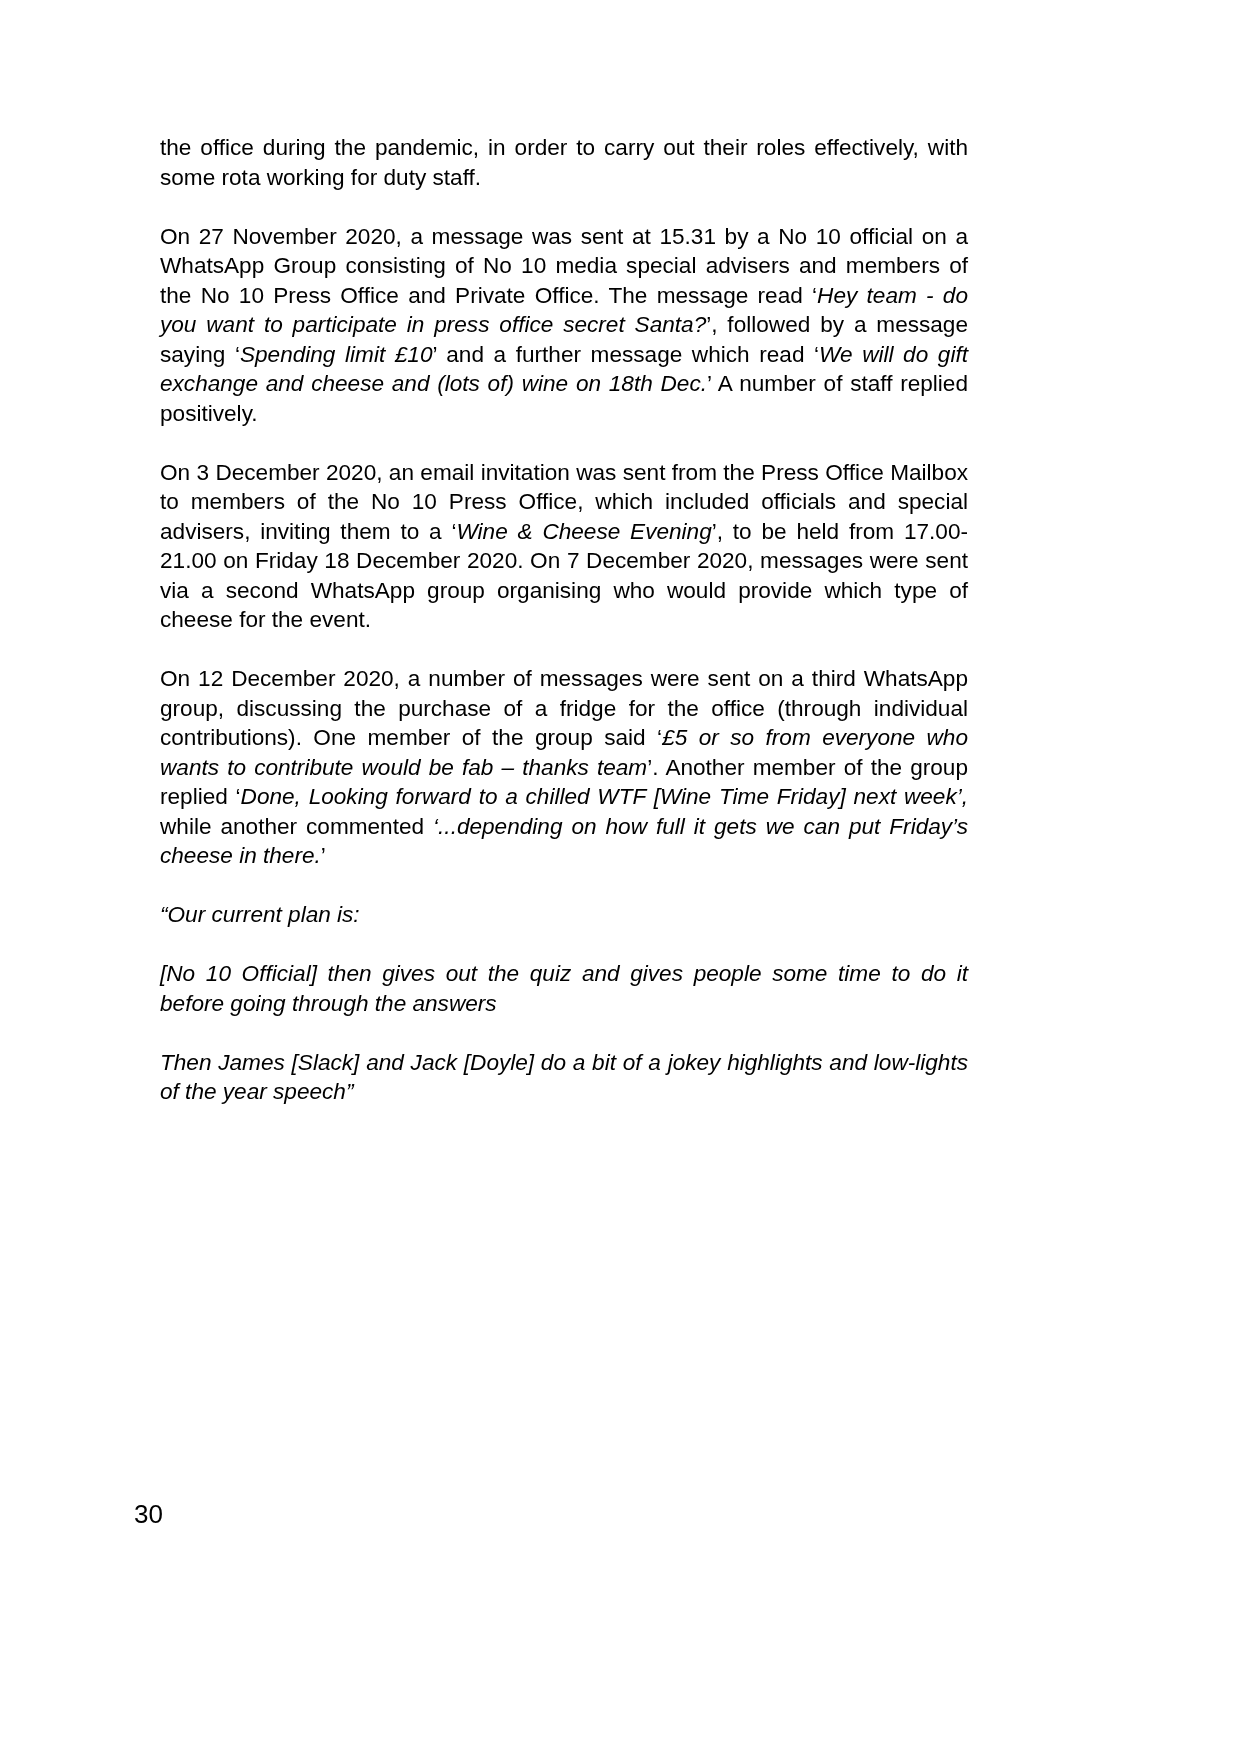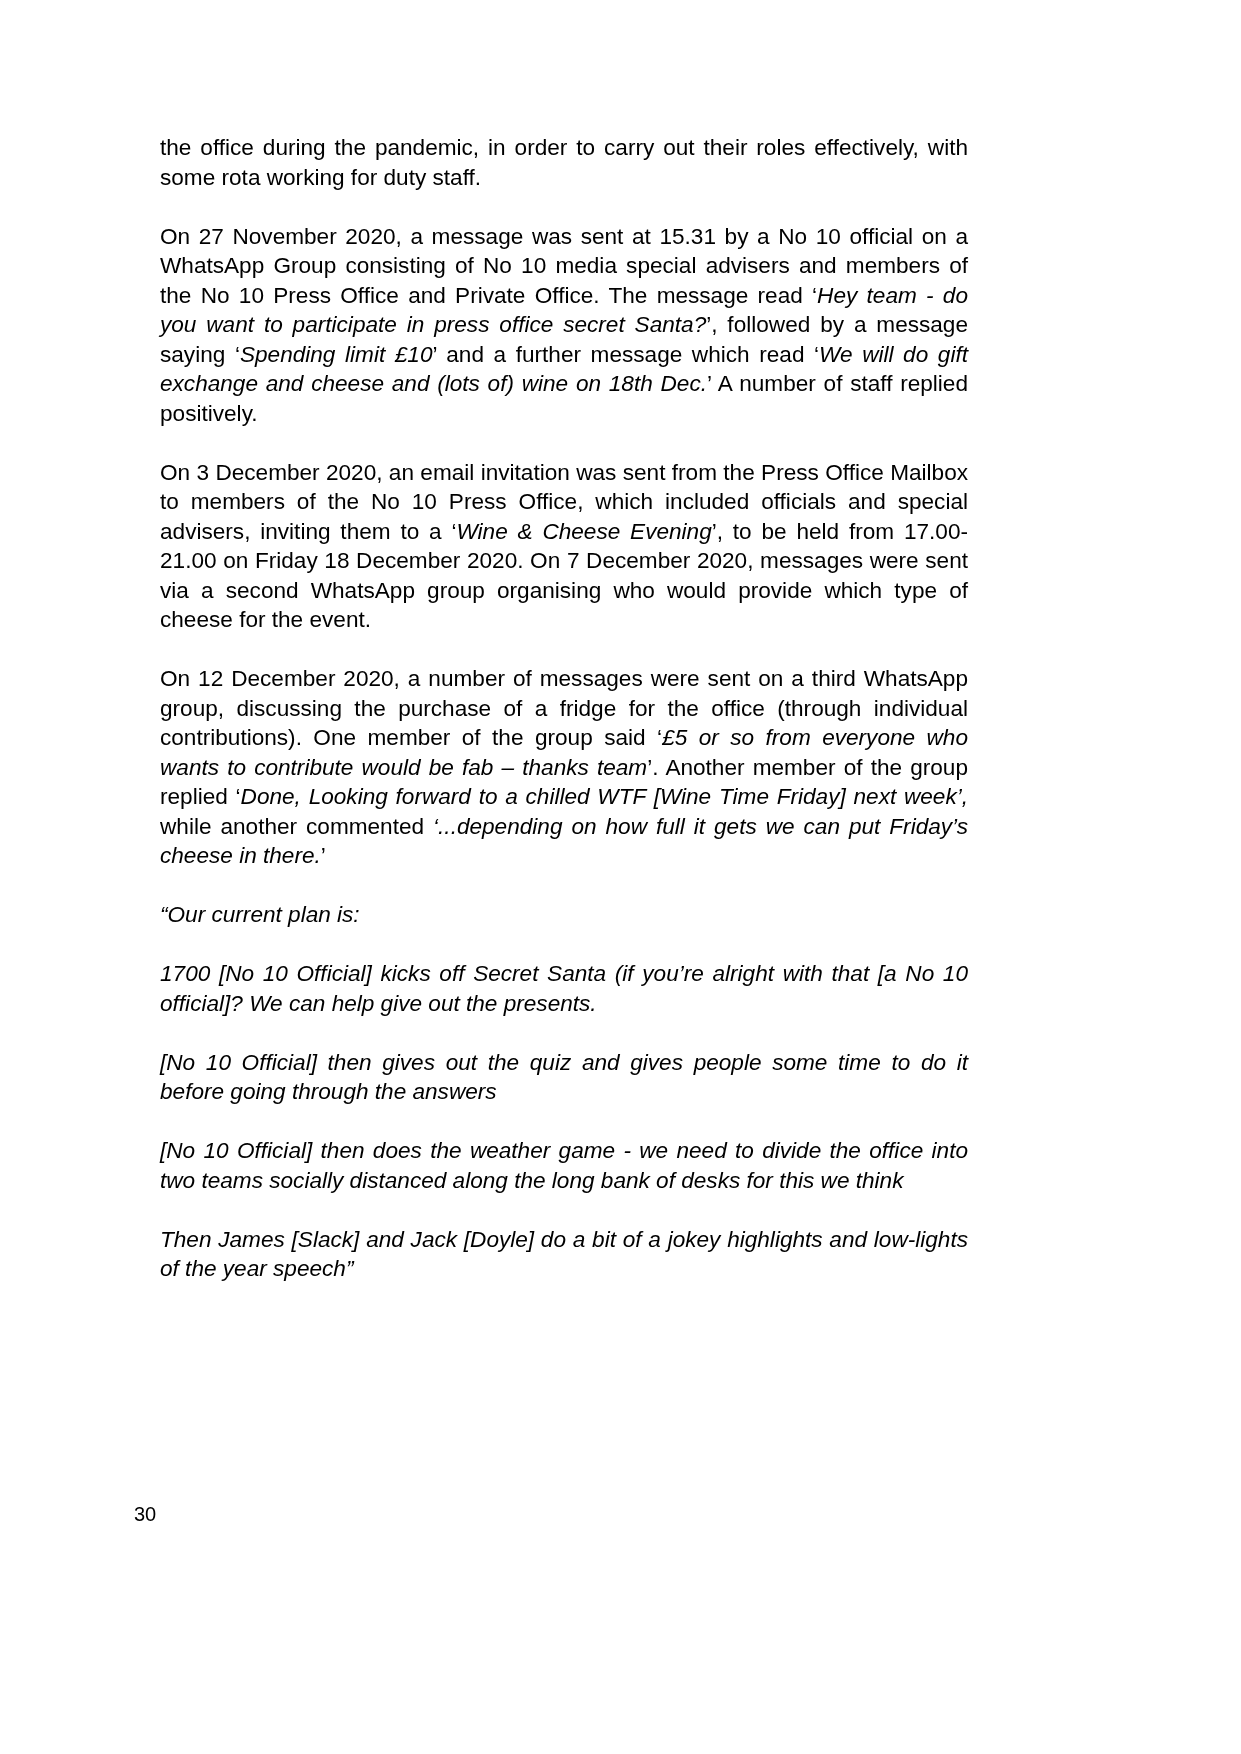--- a/index.html
+++ b/index.html
@@ -30,21 +30,21 @@
     .para.single {
       text-align: left;
     }
     em {
       font-style: italic;
     }
     .page-number {
       position: absolute;
       left: 134px;
       top: 1502px;
-      font-size: 20px;
+      font-size: 26px;
       line-height: 24px;
     }
   </style>
 </head>
 <body>
 
 <div class="page">
 
   <p class="para">
     <span>the office during the pandemic, in order to carry out their roles effectively, with some rota working for duty staff.</span>
@@ -61,31 +61,25 @@
   <p class="para">
     <span>On 12 December 2020, a number of messages were sent on a third WhatsApp group, discussing the purchase of a fridge for the office (through individual contributions). One member of the group said ‘</span><em>£5 or so from everyone who wants to contribute would be fab – thanks team</em><span>’. Another member of the group replied ‘</span><em>Done, Looking forward to a chilled WTF [Wine Time Friday] next week’,</em><span> while another commented </span><em>‘...depending on how full it gets we can put Friday’s cheese in there.</em><span>’</span>
   </p>
 
 
   <p class="para single">
     <em>“Our current plan is:</em>
   </p>
 
 
-  <p class="para">
-    <em>1700 [No 10 Official] kicks off Secret Santa (if you’re alright with that [a No 10 official]? We can help give out the presents.</em>
-  </p>
 
   <p class="para">
     <em>[No 10 Official] then gives out the quiz and gives people some time to do it before going through the answers</em>
   </p>
 
-  <p class="para">
-    <em>[No 10 Official] then does the weather game - we need to divide the office into two teams socially distanced along the long bank of desks for this we think</em>
-  </p>
 
   <p class="para">
     <em>Then James [Slack] and Jack [Doyle] do a bit of a jokey highlights and low-lights of the year speech”</em>
   </p>
 
 </div>
 
 <div class="page-number">30</div>
 
 </body></html>

